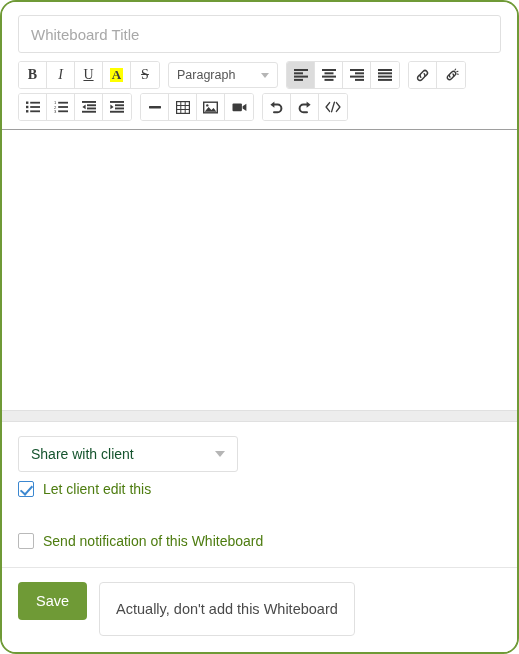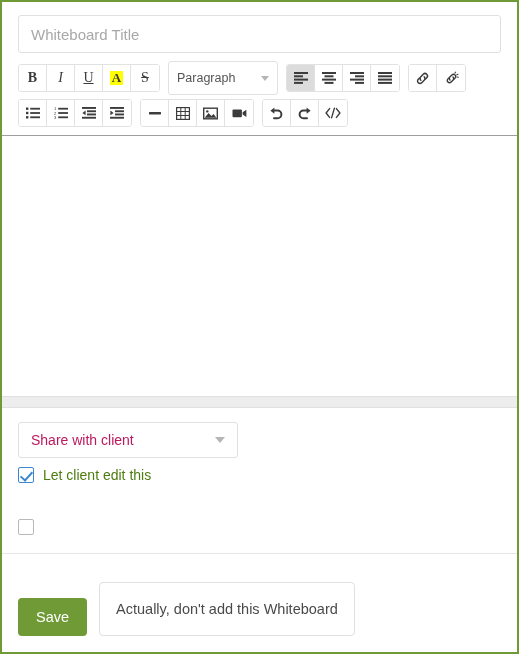--- a/index.html
+++ b/index.html
@@ -13,20 +13,21 @@
     width: 519px;
     height: 654px;
     background: #ffffff;
     border-left: 2px solid #6f9a36;
     border-right: 2px solid #6f9a36;
     border-top: 2px solid #6f9a36;
     border-bottom: 2px solid #6f9a36;
     overflow: hidden;
     display: flex;
     flex-direction: column;
+    border-radius: 16px;
   }
 
   
   .title-wrap { padding: 13px 16px 0 16px; background:#fff; }
   .title-input {
     width: 100%;
     height: 38px;
     border: 1px solid #e0e0e0;
     border-radius: 3px;
     padding: 0 12px;
@@ -76,21 +77,21 @@
     background: #ffff00; padding: 0 2px; line-height: 14px;
   }
 
   
   .fmt-select {
     width: 110px; height: 26px;
     border: 1px solid #e2e2e2;
     border-radius: 3px;
     margin-right: 8px;
     display: flex; align-items: center;
-    padding: 16px 8px;
+    padding: 8px 8px;
     position: relative;
     font-size: 12.5px;
     color: #555;
     background: #fff;
     cursor: pointer;
   }
   .fmt-select .caret {
     position: absolute; right: 8px;
     width: 0; height: 0;
     border-left: 4px solid transparent;
@@ -112,21 +113,21 @@
   
   .options { padding: 14px 16px 0 16px; background:#fff; }
   .share-select {
     width: 220px; height: 36px;
     border: 1px solid #e0e0e0;
     border-radius: 3px;
     display: flex; align-items: center;
     padding: 0 12px;
     position: relative;
     font-size: 14px;
-    color: #be185d;
+    color: #14532d;
     background: #fff;
     cursor: pointer;
   }
   .share-select .caret {
     position: absolute; right: 12px;
     width: 0; height: 0;
     border-left: 5px solid transparent;
     border-right: 5px solid transparent;
     border-top: 6px solid #b5b5b5;
   }
@@ -151,22 +152,22 @@
     border-width: 0 2px 2px 0;
     transform: rotate(42deg);
   }
   .check-label { font-size: 14px; color: #4d7c0f; }
   .check-row.spaced { margin-top: 36px; }
 
   
   .footer {
     margin-top: 18px;
     border-top: 1px solid #e6e6e6;
-    padding: 28px 16px 16px 16px;
-    display: flex; align-items: flex-end;
+    padding: 14px 16px 16px 16px;
+    display: flex; align-items: flex-start;
     background: #fff;
   }
   .btn-save {
     background: #6f9a36;
     color: #ffffff;
     border: none;
     border-radius: 4px;
     height: 38px;
     padding: 0 18px;
     font-size: 14.5px;
@@ -384,20 +385,21 @@
       <span class="caret"></span>
     </div>
 
     <div class="check-row">
       <div class="cbox checked"></div>
       <span class="check-label">Let client edit this</span>
     </div>
 
     <div class="check-row spaced">
       <div class="cbox"></div>
+      <span class="check-label">Send notification of this Whiteboard</span>
     </div>
 
   </div>
 
   <div class="footer">
     <button class="btn-save">Save</button>
     <button class="btn-cancel">Actually, don't add this Whiteboard</button>
   </div>
 
 </div>

